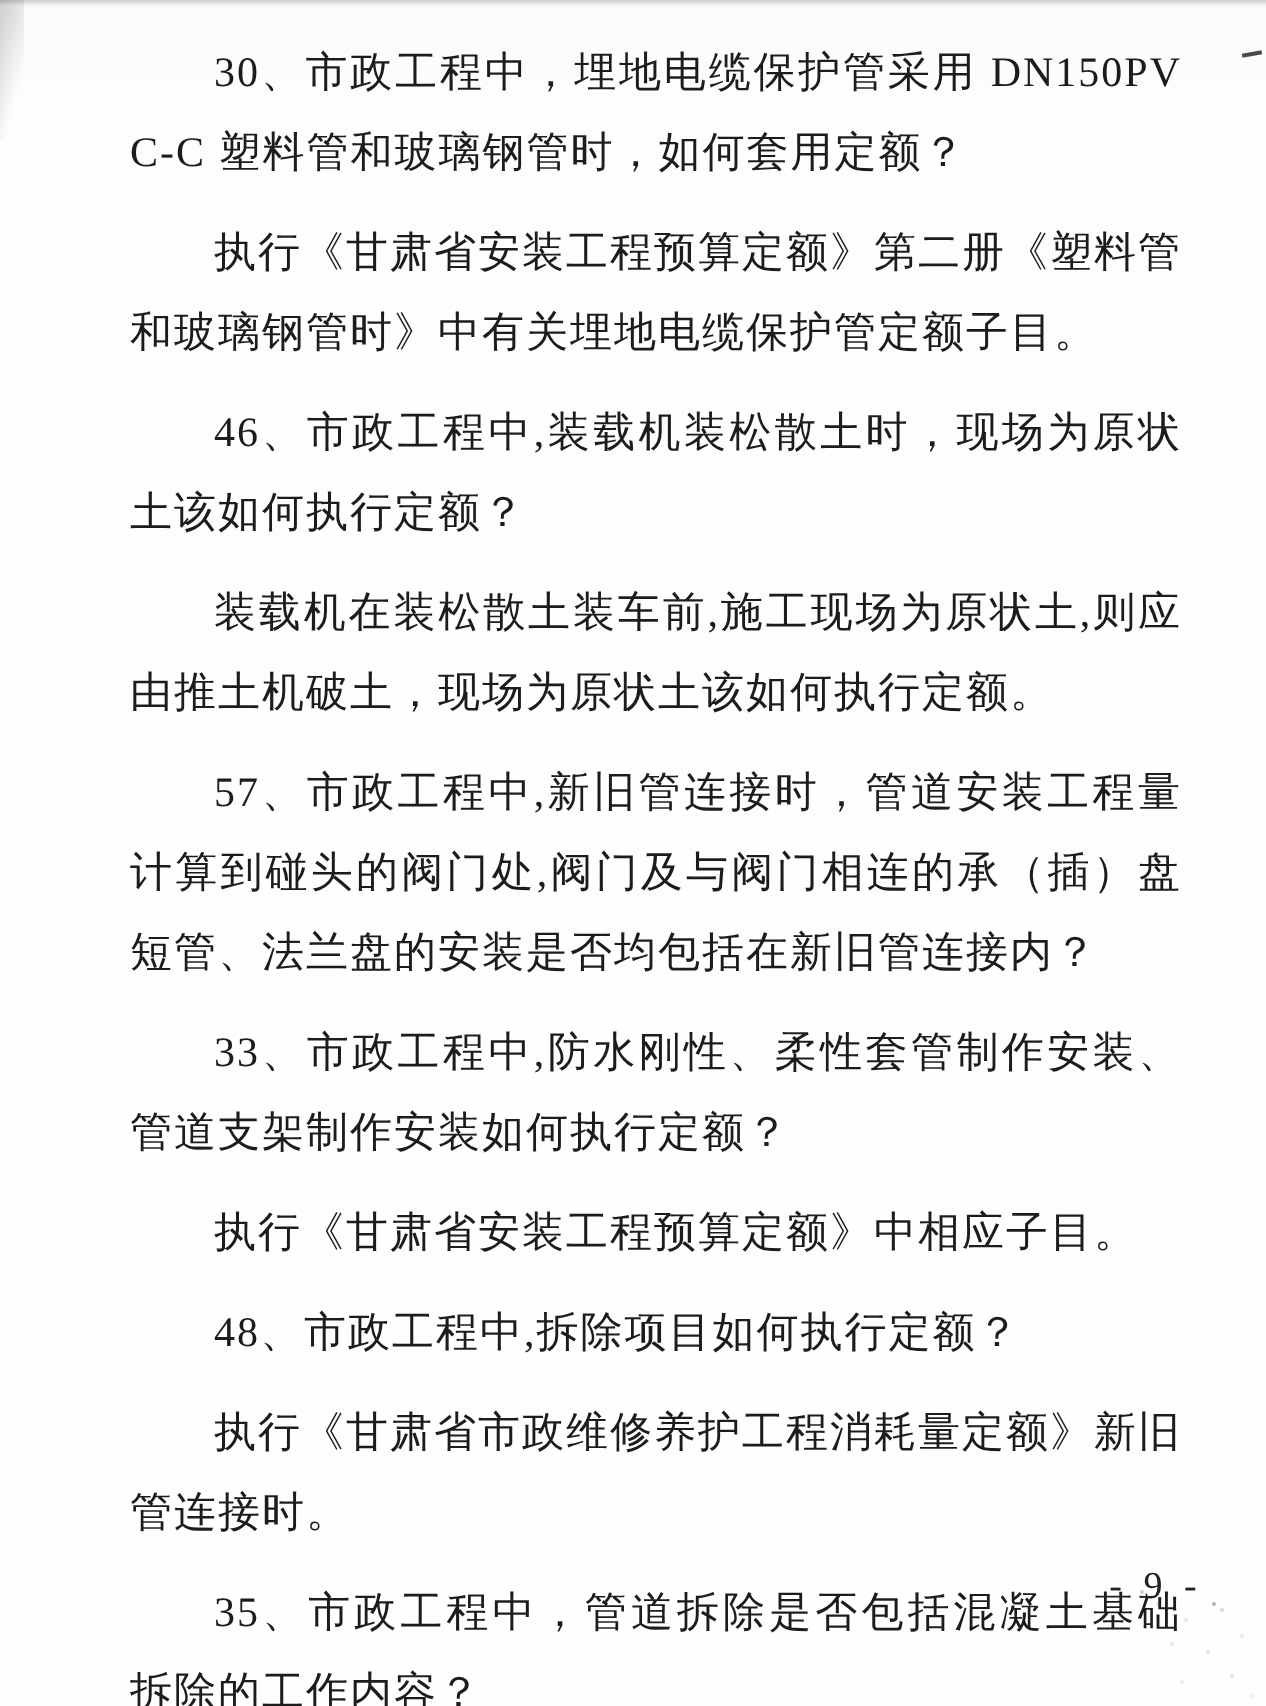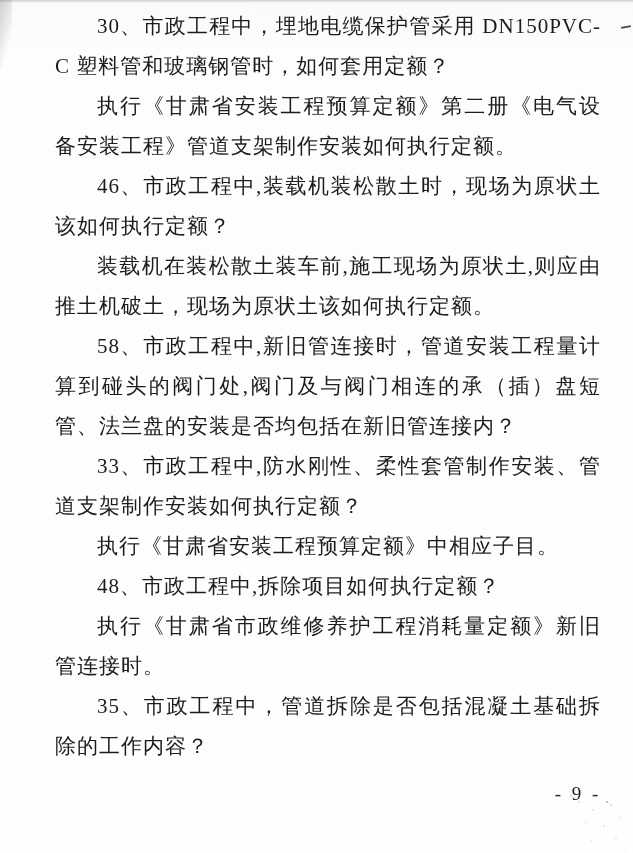--- a/index.html
+++ b/index.html
@@ -38,21 +38,21 @@
     background: #4a4a4a;
     transform: rotate(-10deg);
   }
   .content {
     position: absolute;
     top: 6px;
     left: 55px;
     width: 546px;
   }
   .para {
-    margin: 0;
+    margin: 10px;
     font-size: 21px;
     line-height: 40px;
     letter-spacing: 1px;
     text-align: justify;
     text-indent: 2em;
     word-break: break-all;
   }
   .page-number {
     position: absolute;
     top: 783px;
@@ -88,26 +88,26 @@
 </head>
 <body>
 
 <div class="page">
   <div class="top-edge"></div>
   <div class="corner-shade"></div>
   <div class="tick-mark"></div>
 
   <div class="content">
     <p class="para">30、市政工程中，埋地电缆保护管采用 DN150PVC-C 塑料管和玻璃钢管时，如何套用定额？</p>
-    <p class="para">执行《甘肃省安装工程预算定额》第二册《电气设备安装工程》管道支架制作安装如何执行定额。</p>
+    <p class="para">执行《甘肃省安装工程预算定额》第二册《塑料管和玻璃钢管时》中有关埋地电缆保护管定额子目。</p>
 
     <p class="para">46、市政工程中,装载机装松散土时，现场为原状土该如何执行定额？</p>
     <p class="para">装载机在装松散土装车前,施工现场为原状土,则应由推土机破土，现场为原状土该如何执行定额。</p>
 
-    <p class="para">58、市政工程中,新旧管连接时，管道安装工程量计算到碰头的阀门处,阀门及与阀门相连的承（插）盘短管、法兰盘的安装是否均包括在新旧管连接内？</p>
+    <p class="para">57、市政工程中,新旧管连接时，管道安装工程量计算到碰头的阀门处,阀门及与阀门相连的承（插）盘短管、法兰盘的安装是否均包括在新旧管连接内？</p>
 
     <p class="para">33、市政工程中,防水刚性、柔性套管制作安装、管道支架制作安装如何执行定额？</p>
     <p class="para">执行《甘肃省安装工程预算定额》中相应子目。</p>
 
     <p class="para">48、市政工程中,拆除项目如何执行定额？</p>
     <p class="para">执行《甘肃省市政维修养护工程消耗量定额》新旧管连接时。</p>
 
     <p class="para">35、市政工程中，管道拆除是否包括混凝土基础拆除的工作内容？</p>
   </div>
 

